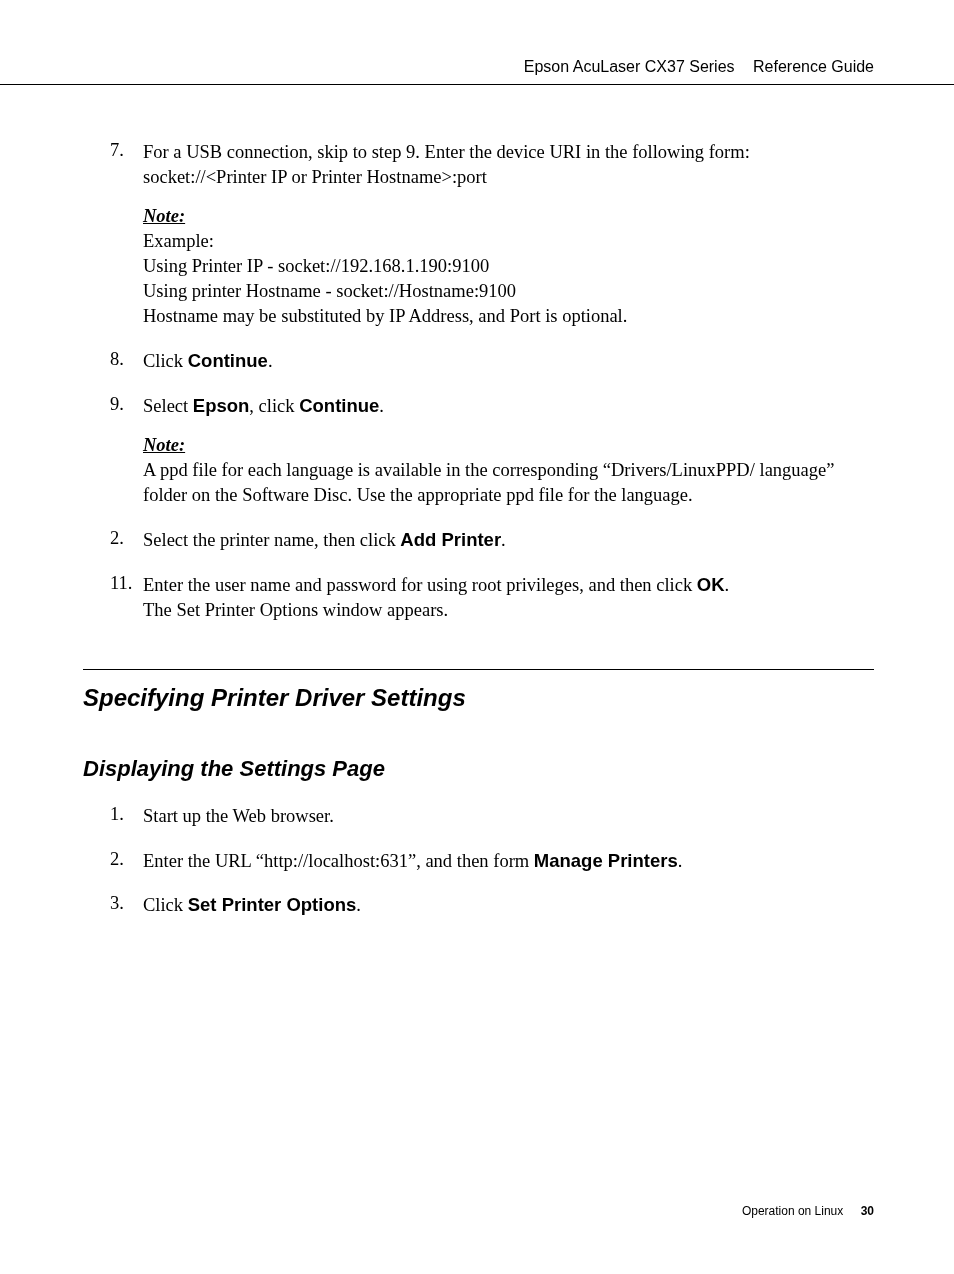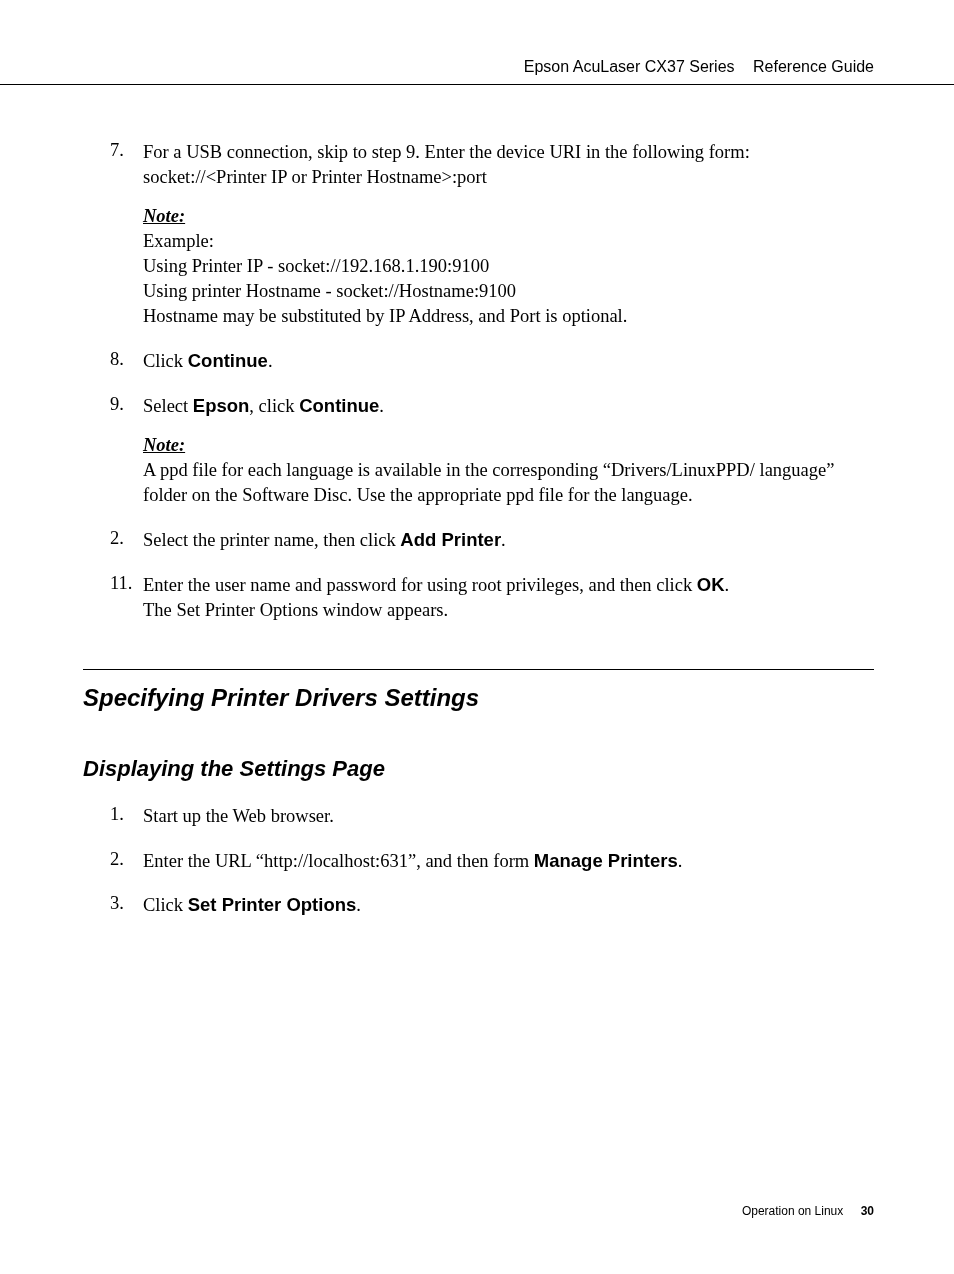--- a/index.html
+++ b/index.html
@@ -164,21 +164,21 @@
           <div>
             <span>Enter the user name and password for using root privileges, and then click </span><span class="bold-sans">OK</span><span>.</span>
           </div>
           <div>The Set Printer Options window appears.</div>
         </div>
       </li>
 
     </ol>
 
     <div class="sections">
-      <h2 class="section-h2">Specifying Printer Drivers Settings</h2>
+      <h2 class="section-h2">Specifying Printer Driver Settings</h2>
       <h3 class="section-h3">Displaying the Settings Page</h3>
 
       <ol class="steps" style="margin-left:27px;">
 
         <li>
           <div class="num">1.</div>
           <div class="body">
             <span>Start up the Web browser.</span>
           </div>
         </li>

